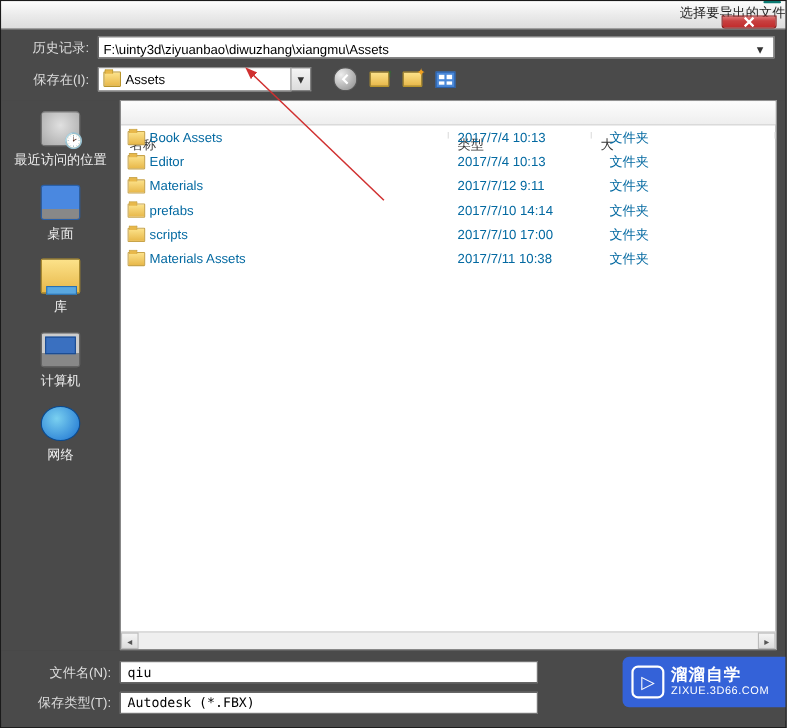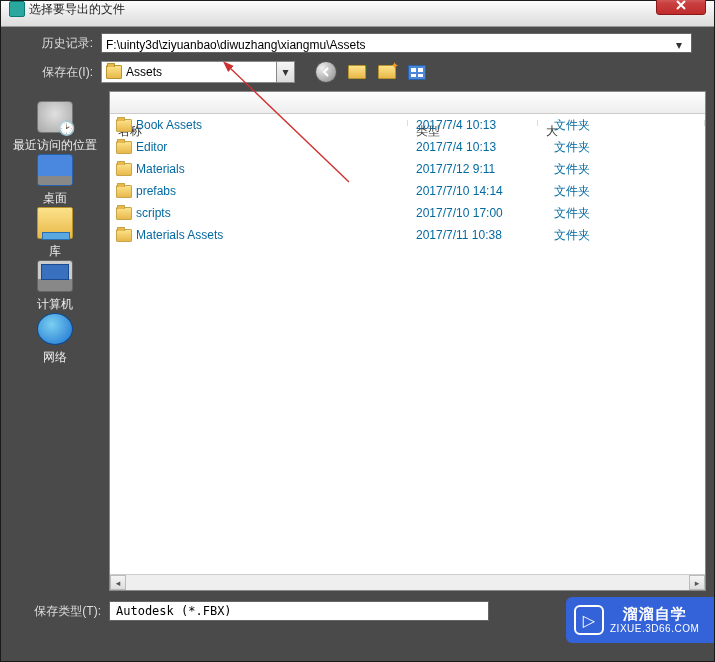--- a/index.html
+++ b/index.html
@@ -16,22 +16,23 @@
       width: 715px;
       height: 662px;
       background: #4a4a4a;
       border: 1px solid #1a1a1a;
       position: relative;
     }
     .titlebar {
       height: 26px;
       background: linear-gradient(to bottom, #fdfdfd 0%, #ebebeb 50%, #dddddd 100%);
       display: flex;
-      align-items: flex-start;
+      align-items: flex-end;
       border-bottom: 1px solid #999;
+      flex-direction: column;
     }
     .titlebar-icon {
       width: 16px; height: 16px;
       margin: 0 4px 0 8px;
       background: #2aa8a0;
       border: 1px solid #0a7a72;
       border-radius: 2px;
     }
     .titlebar-text {
       flex: 1;
@@ -47,21 +48,21 @@
       font-weight: bold;
       display: flex;
       align-items: center;
       justify-content: center;
       margin-right: 8px;
       margin-top: -6px;
       cursor: pointer;
     }
     .dark-panel {
       background: #4a4a4a;
-      padding: 6px 22px;
+      padding: 6px 10px;
     }
     .row {
       display: flex;
       align-items: center;
       margin-bottom: 8px;
     }
     .label {
       color: #ddd;
       width: 78px;
       text-align: right;
@@ -190,20 +191,21 @@
     .body-area {
       display: flex;
       height: 500px;
       background: #4a4a4a;
     }
     .places {
       width: 108px;
       padding: 10px 0;
       display: flex;
       flex-direction: column;
+      gap: 14px;
       background: #4a4a4a;
     }
     .place {
       display: flex;
       flex-direction: column;
       align-items: center;
       color: #eee;
       gap: 4px;
       cursor: pointer;
     }
@@ -368,21 +370,21 @@
     }
     .wm-logo {
       width: 30px; height: 30px;
       border: 2px solid #fff;
       border-radius: 6px;
       display: flex;
       align-items: center;
       justify-content: center;
       font-size: 16px;
     }
-    .wm-text { display: flex; flex-direction: column; line-height: 1.1; text-align: center; }
+    .wm-text { display: flex; flex-direction: column; line-height: 1.1; }
     .wm-big { font-size: 15px; font-weight: bold; letter-spacing: 1px; }
     .wm-small { font-size: 10px; letter-spacing: 0.5px; }
   </style>
 </head>
 <body>
 
 <div class="window">
 
   <div class="titlebar">
     <div class="titlebar-icon"></div>
@@ -514,20 +516,26 @@
       </div>
       <div class="scrollbar-bottom">
         <div class="sb-btn">◂</div>
         <div style="flex:1"></div>
         <div class="sb-btn">▸</div>
       </div>
     </div>
   </div>
 
   <div class="bottom-panel">
+    <div class="row">
+      <div class="label" style="width:98px">文件名(N):</div>
+      <div class="input-field" style="max-width:380px">
+        <span>qiu</span>
+      </div>
+    </div>
     <div class="row" style="margin-bottom:0">
       <div class="label" style="width:98px">保存类型(T):</div>
       <div class="input-field" style="max-width:380px">
         <span>Autodesk (*.FBX)</span>
       </div>
     </div>
   </div>
 
   <svg class="red-arrow" viewBox="0 0 140 130">
     <defs>

